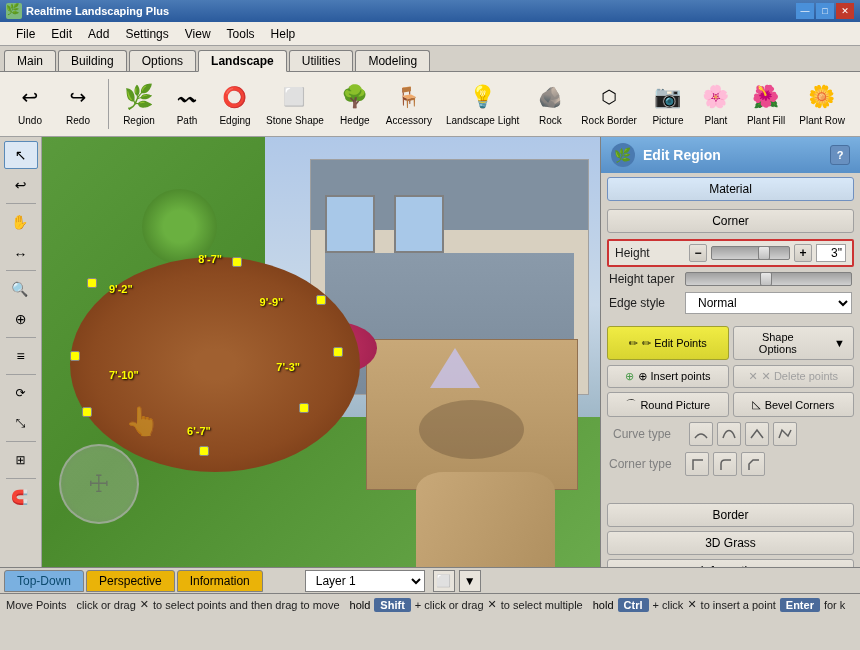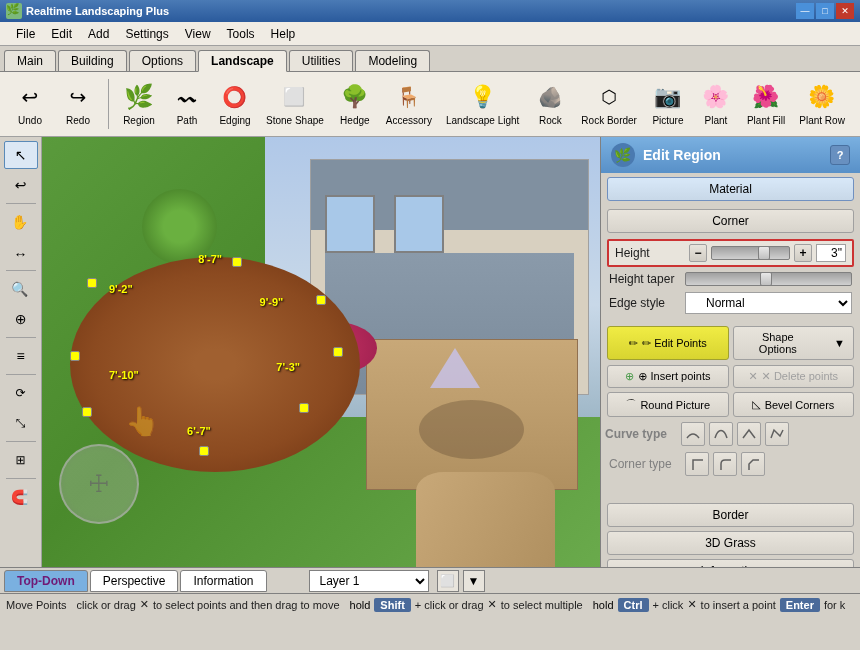--- a/index.html
+++ b/index.html
@@ -251,21 +251,21 @@
     .panel-value {
       min-width: 30px;
       text-align: right;
       font-size: 12px;
       border: 1px solid #a0a0a0;
       padding: 1px 3px;
       background: white;
     }
     .panel-select {
       flex: 1;
-      padding: 2px 16px;
+      padding: 2px 8px;
       border: 1px solid #a0a0a0;
       background: white;
       font-size: 12px;
     }
 
     
     .height-row {
       border: 2px solid #cc3333;
       margin: 2px 6px;
       padding: 3px 6px;
@@ -332,23 +332,22 @@
       border-radius: 3px;
       cursor: pointer;
       font-size: 11px;
       text-align: center;
       display: flex; align-items: center; justify-content: center; gap: 4px;
     }
 
     .curve-row {
       display: flex;
       align-items: center;
-      padding: 3px 4px;
+      padding: 3px 12px;
       gap: 6px;
-      font-weight: bold;
     }
     .curve-label {
       min-width: 70px;
       font-size: 12px;
       color: #808080;
     }
     .curve-icons {
       display: flex; gap: 4px;
     }
     .curve-icon-btn {
@@ -400,27 +399,27 @@
       background: #d4d0c8;
       border-top: 1px solid #808080;
       display: flex;
       align-items: center;
       padding: 0 4px;
       gap: 0;
     }
     .view-tab {
       padding: 3px 12px;
       border: 1px solid #808080;
-      background: #ffffff;
+      background: #eab308;
       cursor: pointer;
       font-size: 12px;
       border-radius: 3px 3px 0 0;
       margin-right: 2px;
     }
-    .view-tab.active { background: #7ab0e0; color: #701a75; font-weight: bold; }
+    .view-tab.active { background: #7ab0e0; color: #0c4a6e; }
     .layer-select {
       padding: 2px 6px;
       border: 1px solid #808080;
       background: white;
       font-size: 12px;
       margin-left: 40px;
       width: 120px;
     }
     .status-icons {
       display: flex; gap: 4px; margin-left: 8px;

